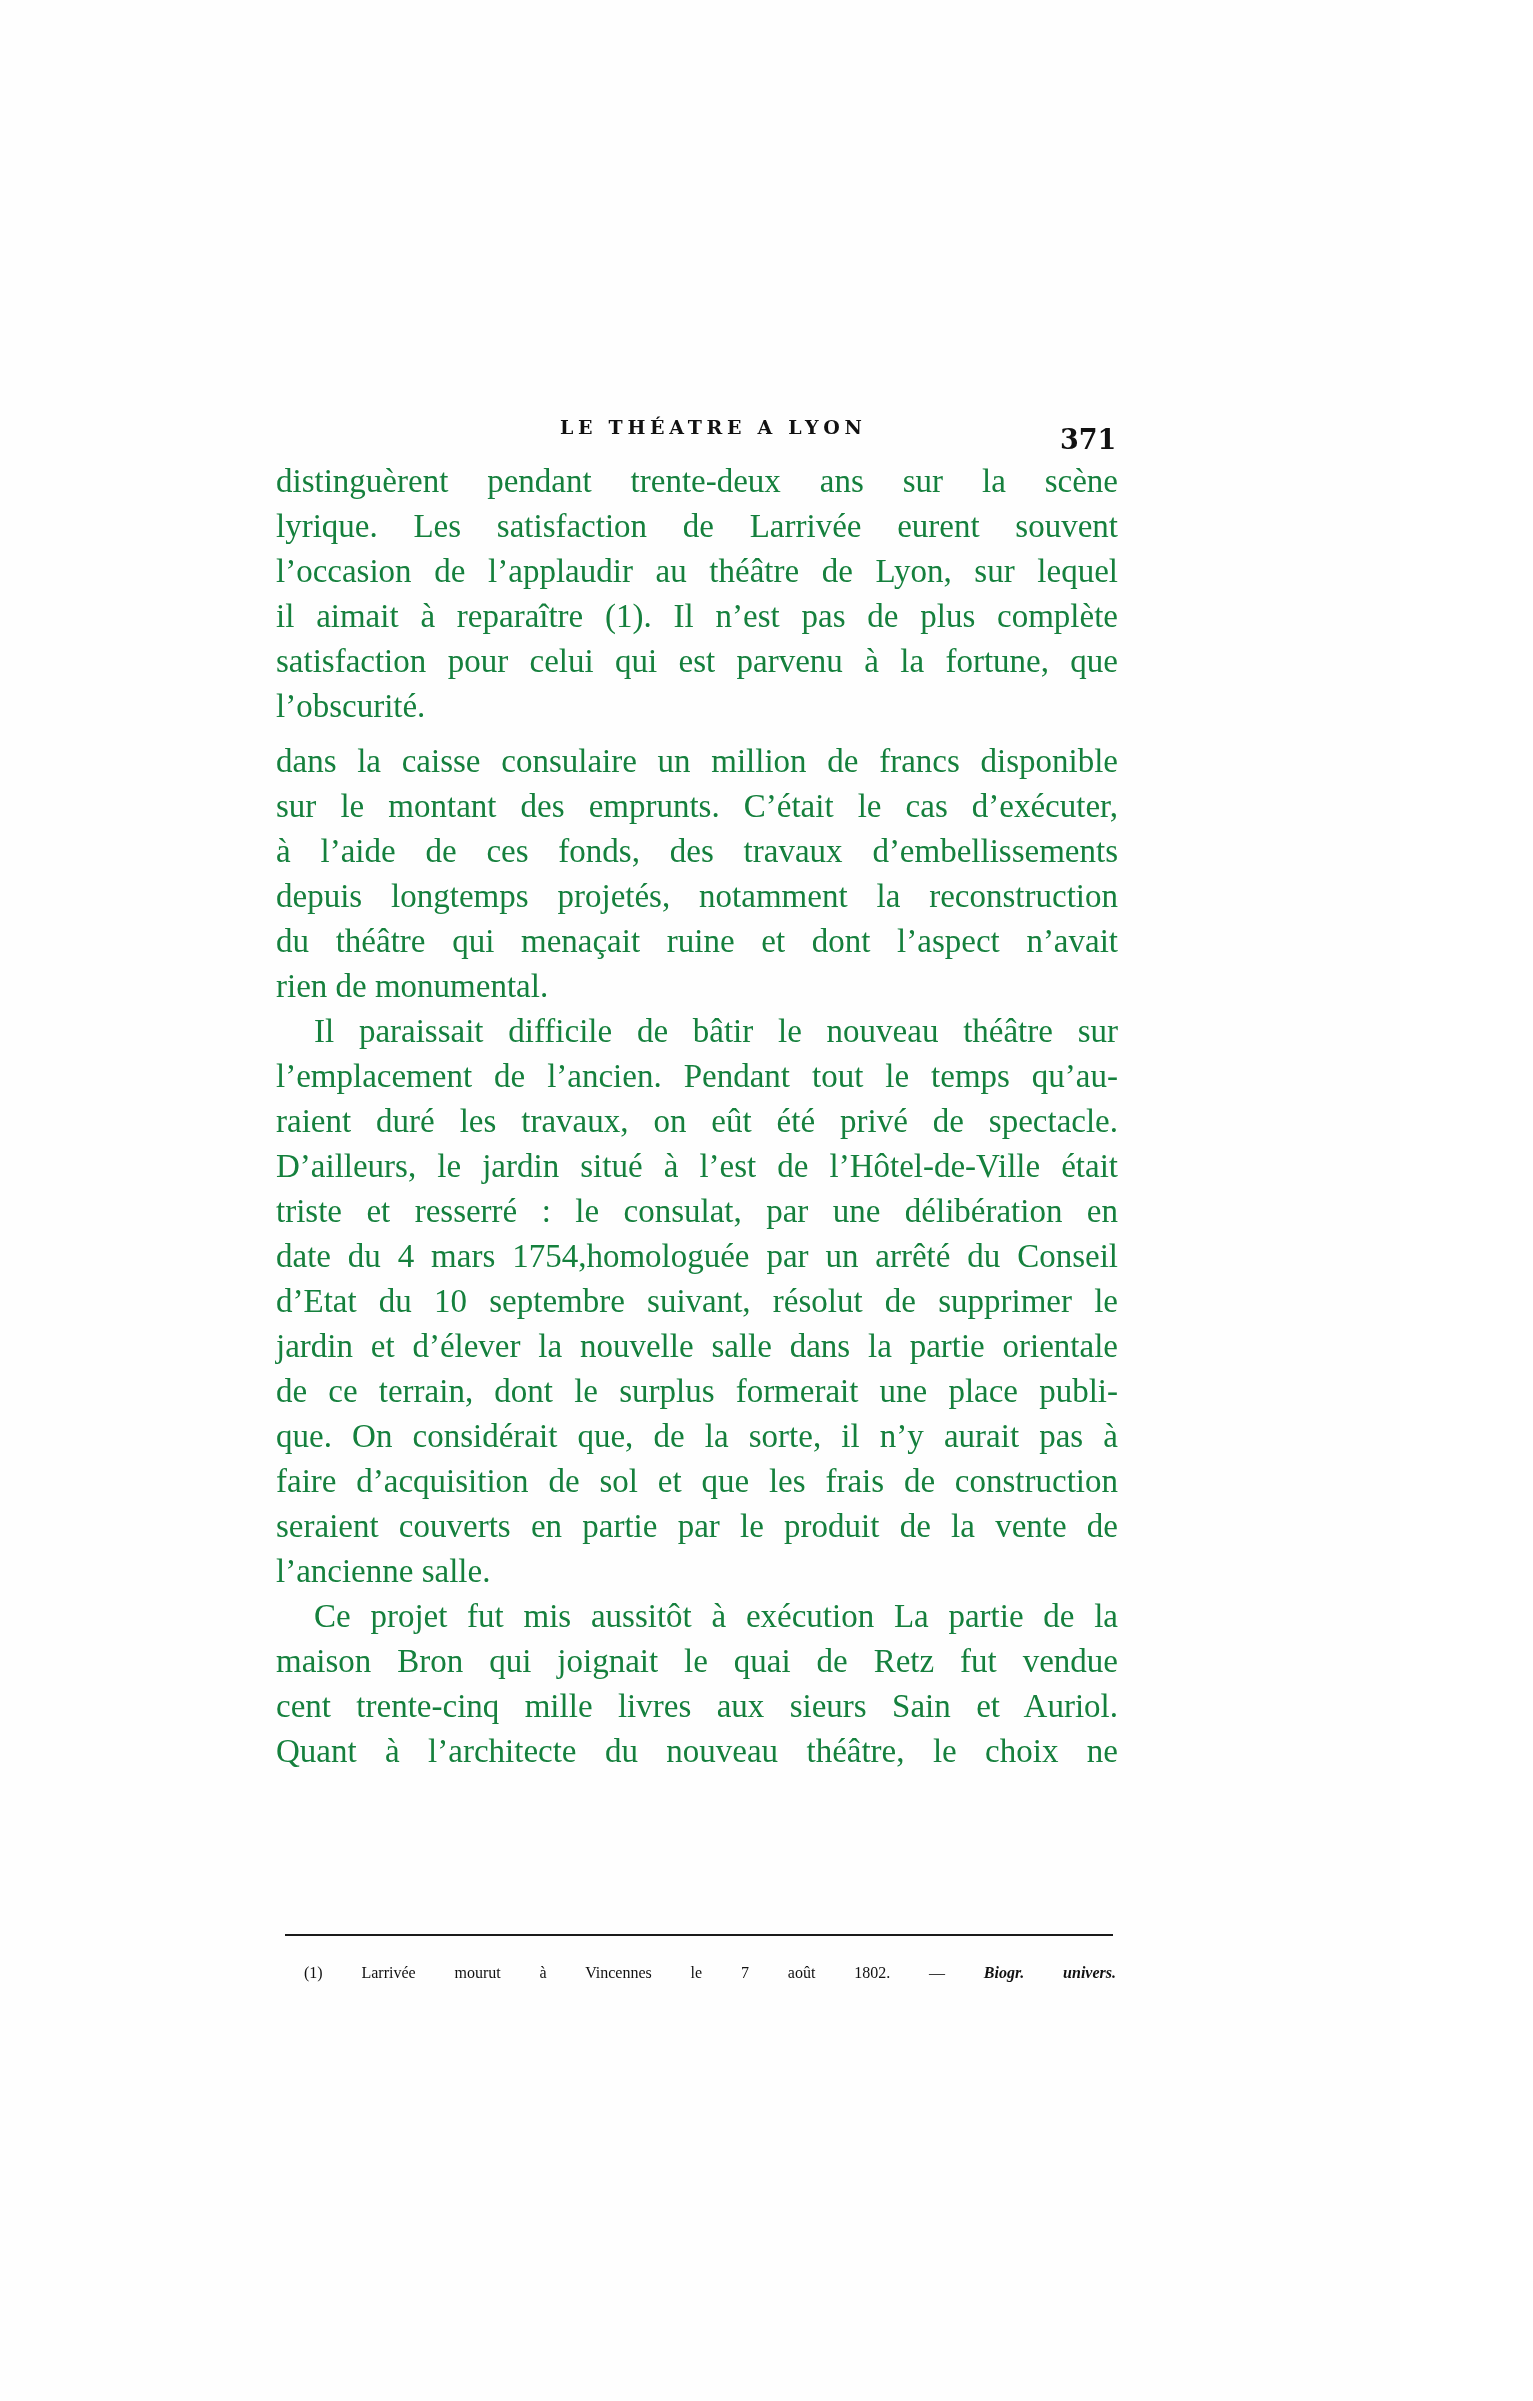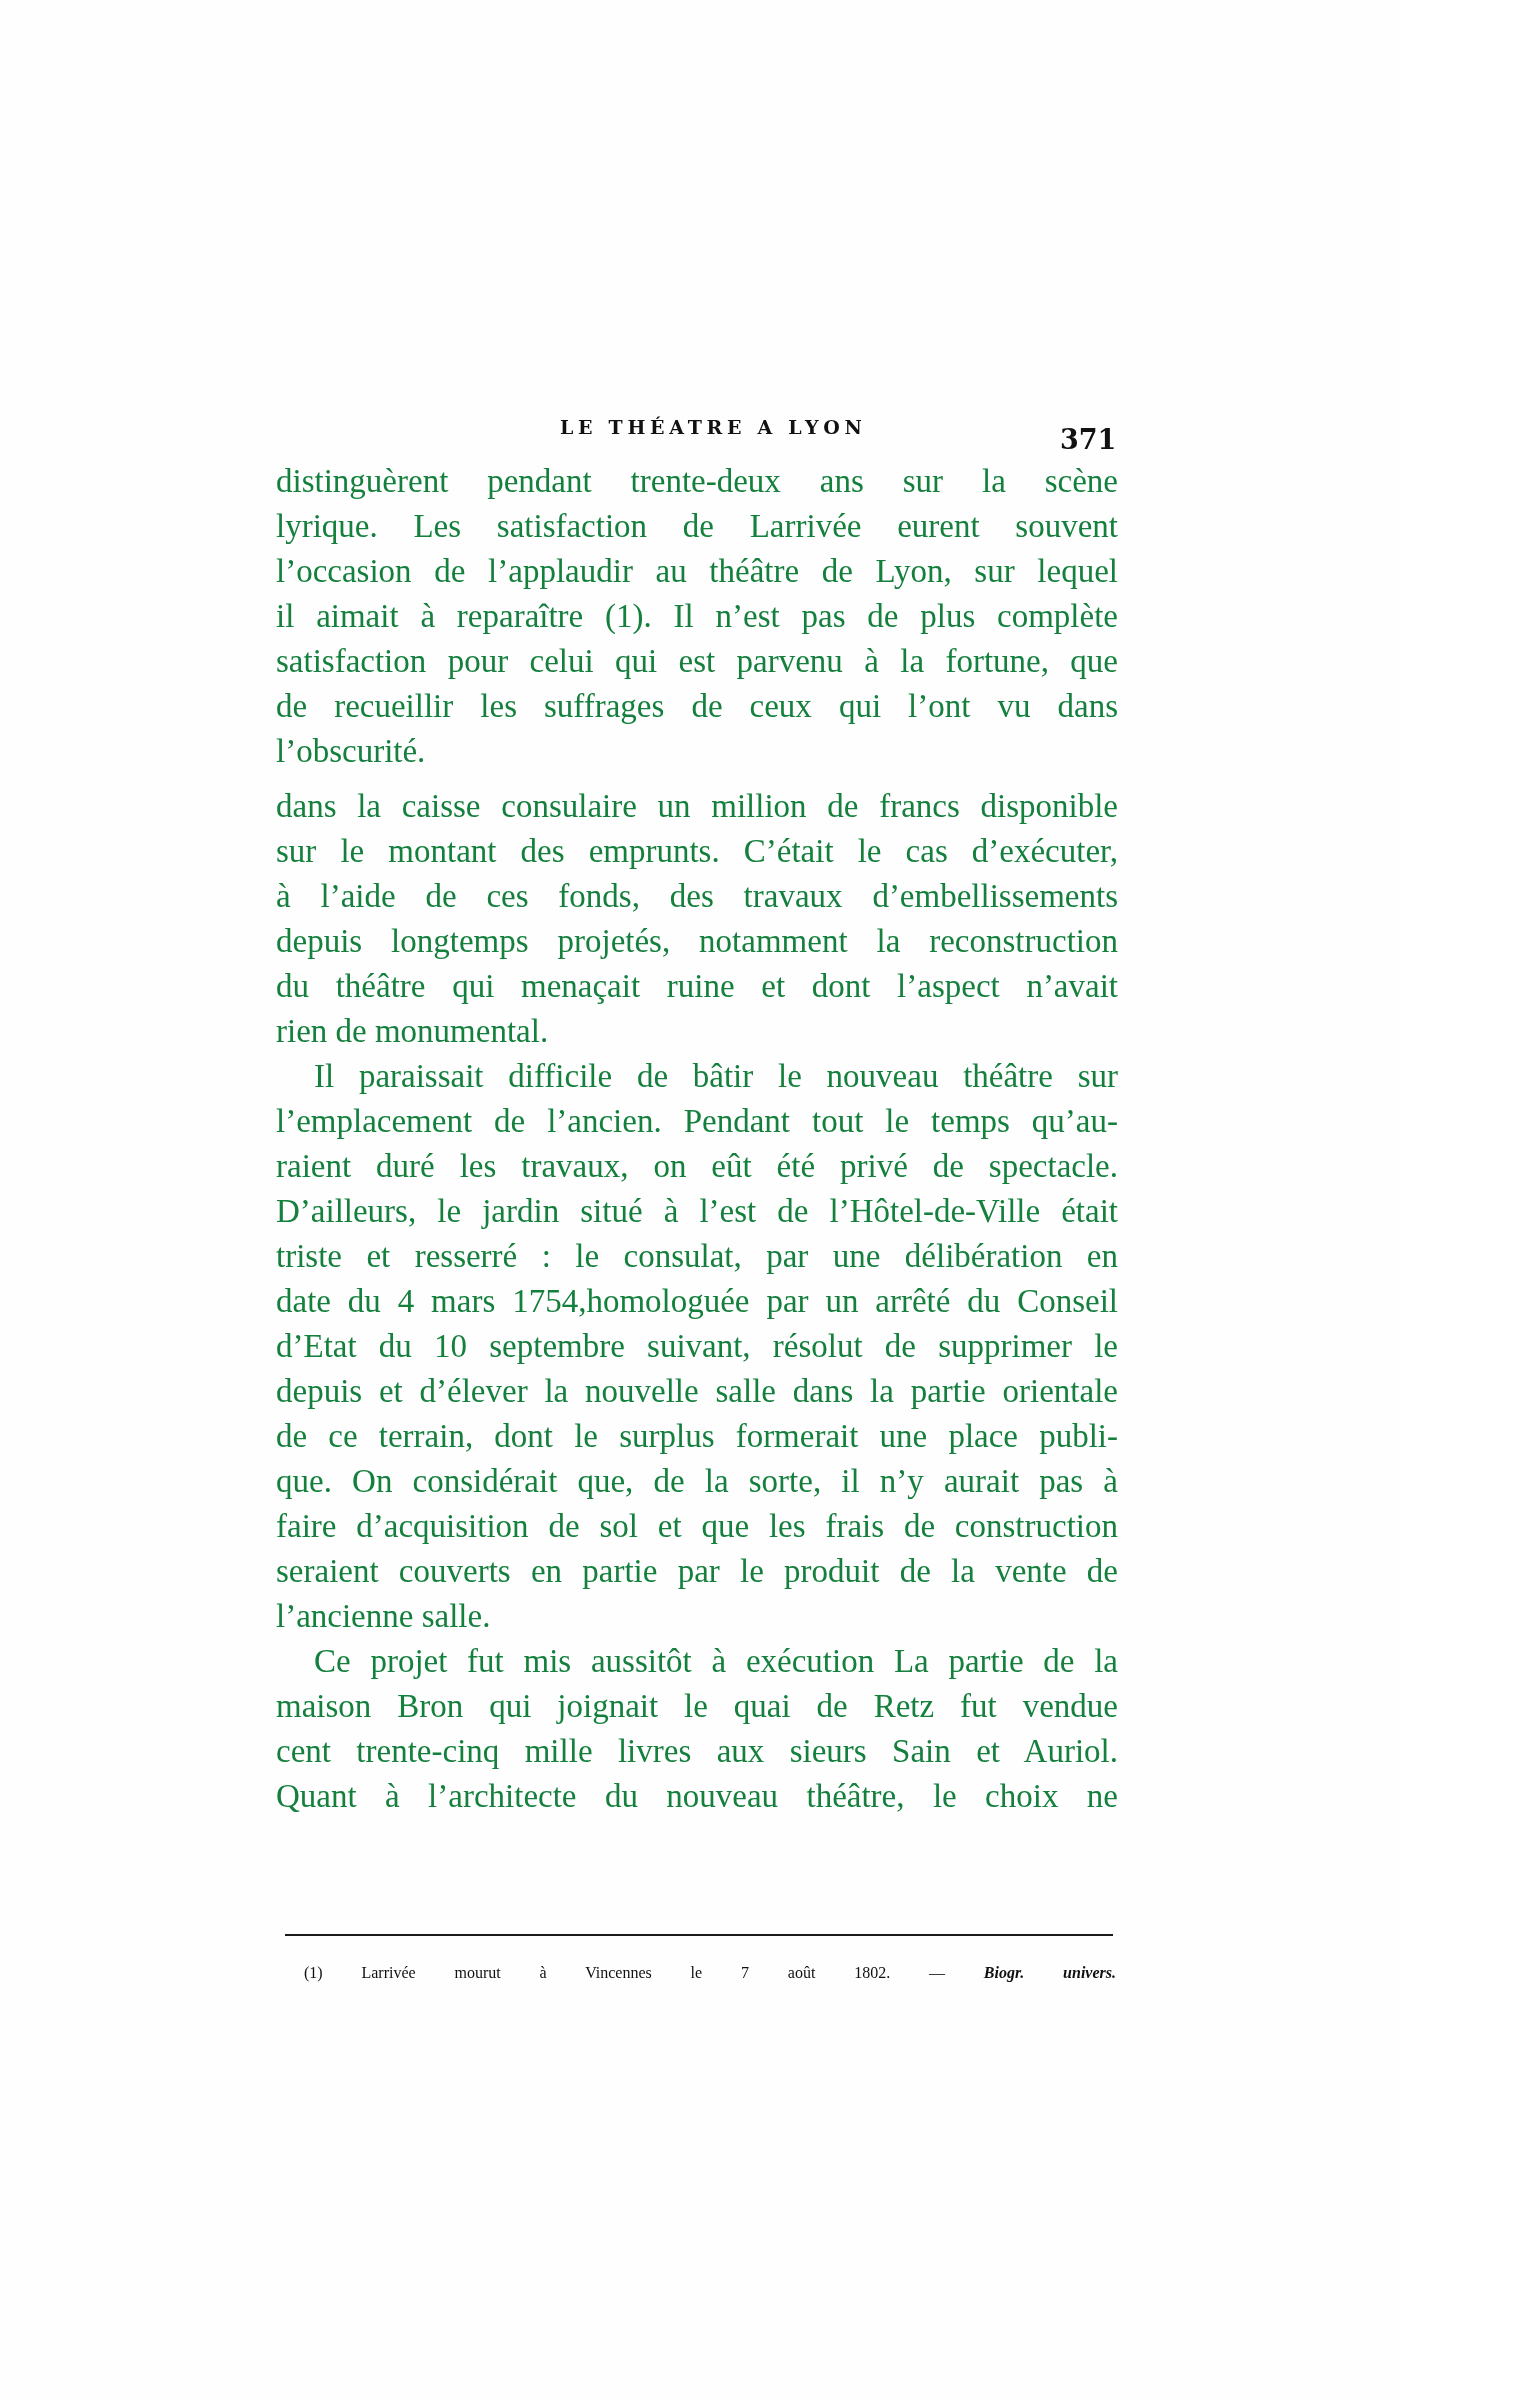--- a/index.html
+++ b/index.html
@@ -50,21 +50,20 @@
   </div>
 
   <div class="body-text">
 
     <div>
       <span class="line">distinguèrent pendant trente-deux ans sur la scène</span>
       <span class="line">lyrique. Les satisfaction de Larrivée eurent souvent</span>
       <span class="line">l’occasion de l’applaudir au théâtre de Lyon, sur lequel</span>
       <span class="line">il aimait à reparaître (1). Il n’est pas de plus complète</span>
       <span class="line">satisfaction pour celui qui est parvenu à la fortune, que</span>
-      <span class="line">de recueillir les suffrages de ceux qui l’ont vu dans</span>
       <span class="line last">l’obscurité.</span>
     </div>
     <div class="para-gap"></div>
 
     <div>
       <span class="line">dans la caisse consulaire un million de francs disponible</span>
       <span class="line">sur le montant des emprunts. C’était le cas d’exécuter,</span>
       <span class="line">à l’aide de ces fonds, des travaux d’embellissements</span>
       <span class="line">depuis longtemps projetés, notamment la reconstruction</span>
       <span class="line">du théâtre qui menaçait ruine et dont l’aspect n’avait</span>
@@ -72,21 +71,21 @@
     </div>
 
     <div>
       <span class="line indent">Il paraissait difficile de bâtir le nouveau théâtre sur</span>
       <span class="line">l’emplacement de l’ancien. Pendant tout le temps qu’au-</span>
       <span class="line">raient duré les travaux, on eût été privé de spectacle.</span>
       <span class="line">D’ailleurs, le jardin situé à l’est de l’Hôtel-de-Ville était</span>
       <span class="line">triste et resserré : le consulat, par une délibération en</span>
       <span class="line">date du 4 mars 1754,homologuée par un arrêté du Conseil</span>
       <span class="line">d’Etat du 10 septembre suivant, résolut de supprimer le</span>
-      <span class="line">depuis et d’élever la nouvelle salle dans la partie orientale</span>
+      <span class="line">jardin et d’élever la nouvelle salle dans la partie orientale</span>
       <span class="line">de ce terrain, dont le surplus formerait une place publi-</span>
       <span class="line">que. On considérait que, de la sorte, il n’y aurait pas à</span>
       <span class="line">faire d’acquisition de sol et que les frais de construction</span>
       <span class="line">seraient couverts en partie par le produit de la vente de</span>
       <span class="line last">l’ancienne salle.</span>
     </div>
 
     <div>
       <span class="line indent">Ce projet fut mis aussitôt à exécution La partie de la</span>
       <span class="line">maison Bron qui joignait le quai de Retz fut vendue</span>

